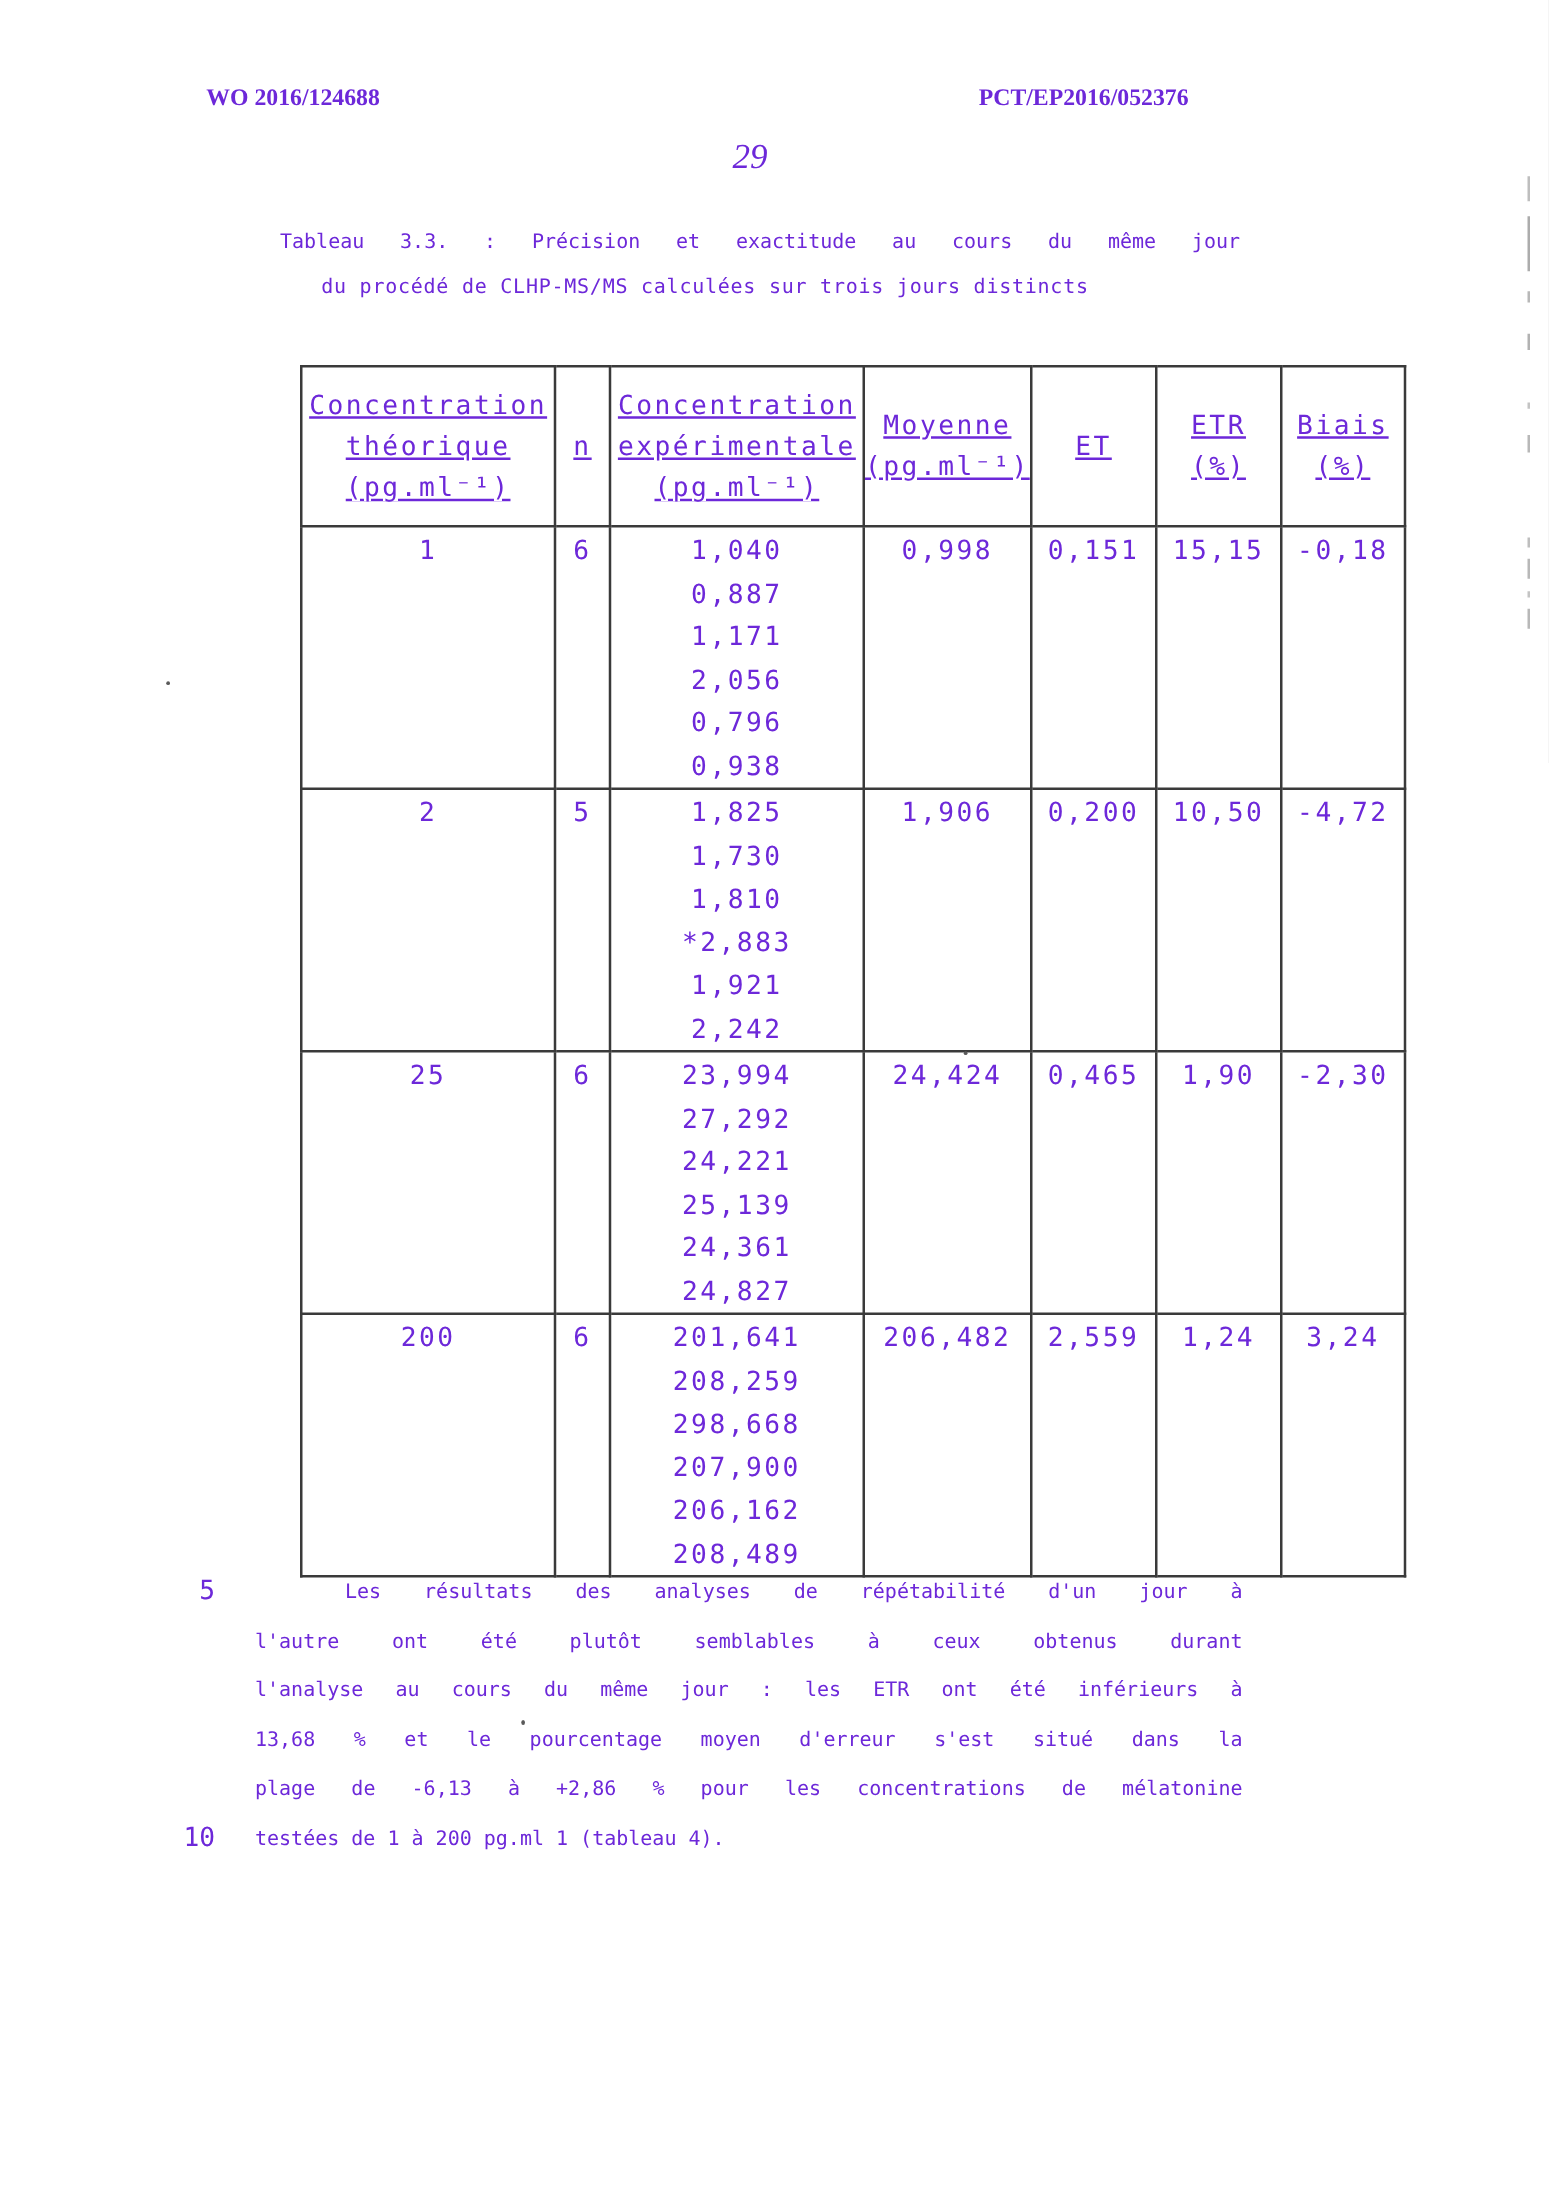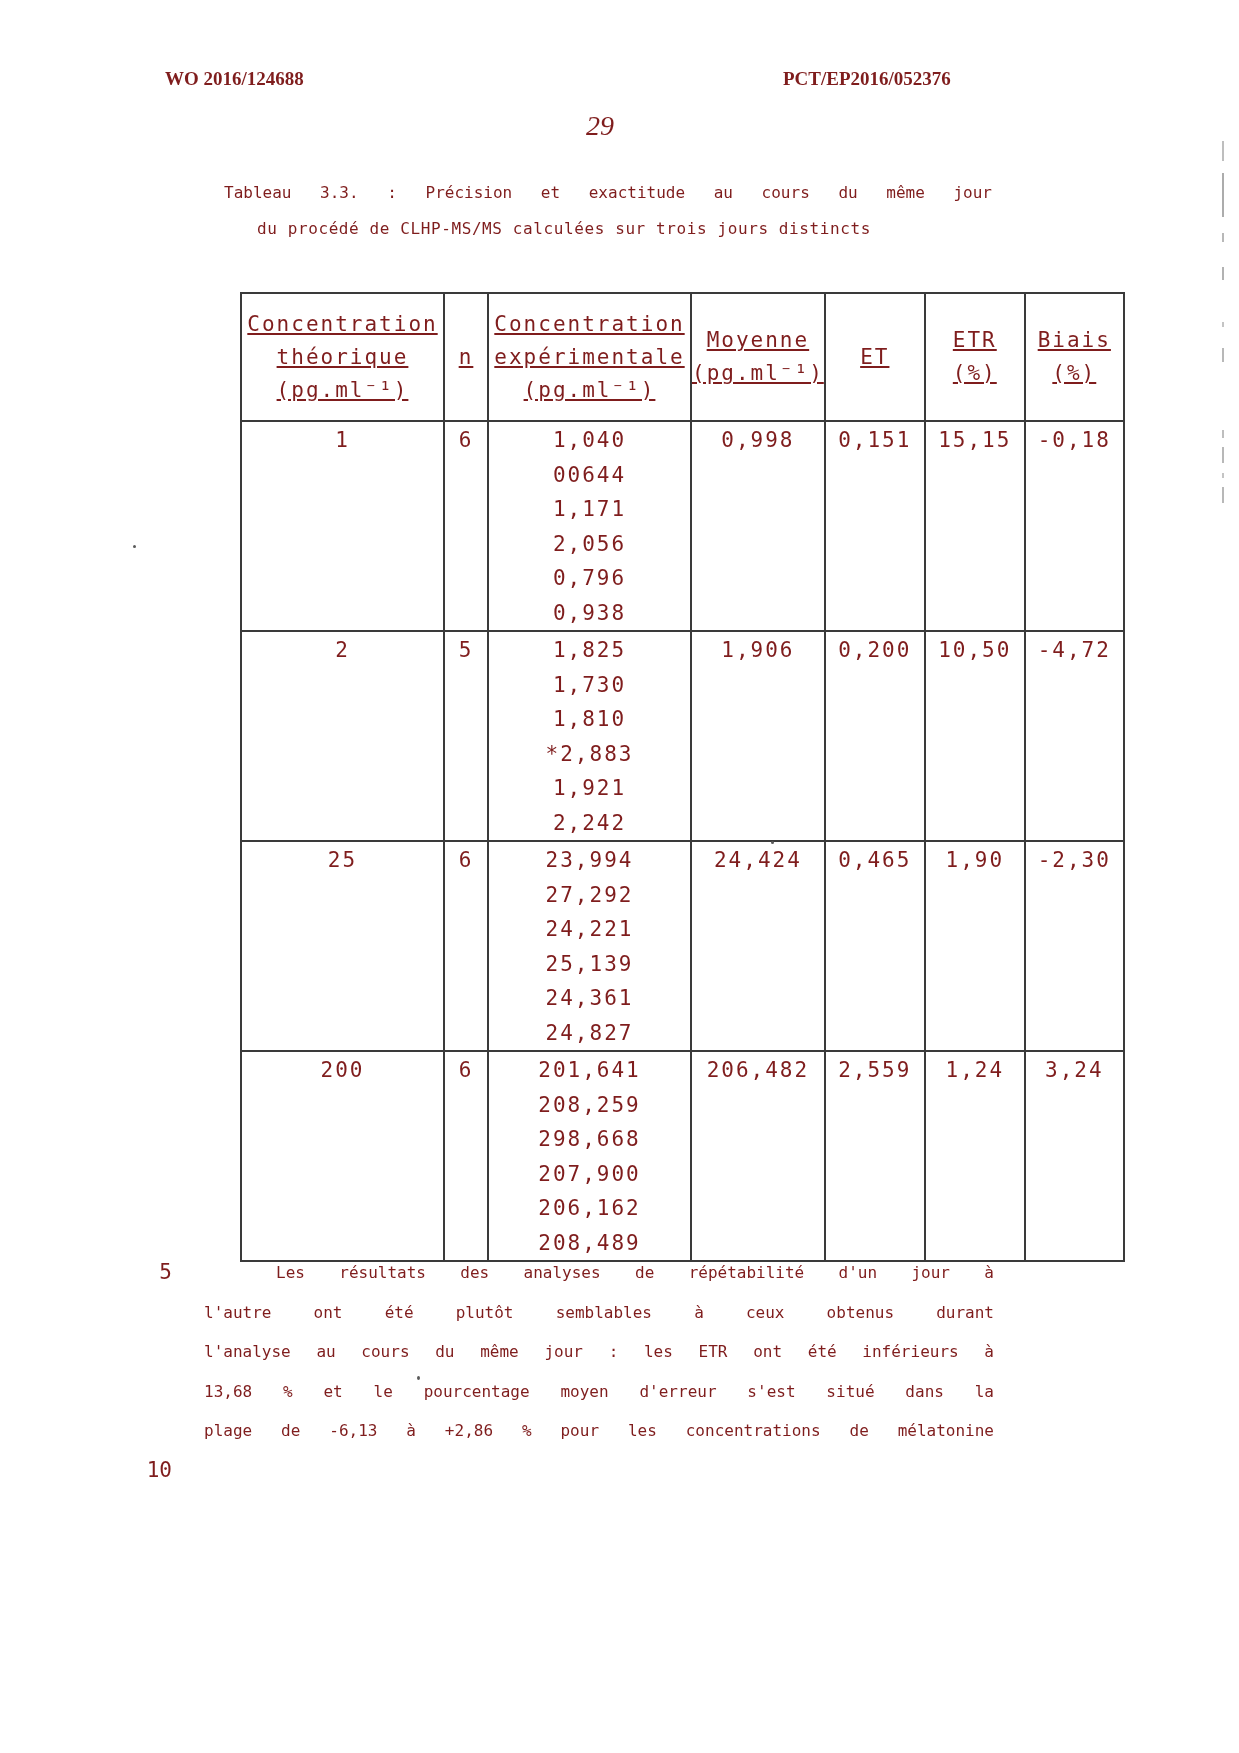--- a/index.html
+++ b/index.html
@@ -1,20 +1,20 @@
 <!DOCTYPE html>
 <html><head>
 <meta charset="utf-8">
 <style>
   html,body { margin:0; padding:0; background:#e8e8e8; }
   .page {
     position:relative; width:1239px; height:1753px; margin:0 auto;
     background:#ffffff; overflow:hidden;
     font-family:"DejaVu Sans Mono","Liberation Mono",monospace;
-    color:#7f1d1d;
+    color:#6d28d9;
   }
   
   .doc-id {
     position:absolute; top:68px; left:0; width:1239px; height:26px;
     font-family:"Liberation Serif","DejaVu Serif",serif; font-weight:bold;
     font-size:19px;
   }
   .doc-id .pub { position:absolute; left:165px; }
   .doc-id .app { position:absolute; left:783px; }
   .page-num {
@@ -118,21 +118,21 @@
             <span class="hline">(%)</span>
           </th>
         </tr>
       </thead>
     <tbody id="tbody-rows">
         <tr>
           <td>1</td>
           <td>6</td>
           <td>
             <span class="exp-line">1,040</span>
-            <span class="exp-line">00644</span>
+            <span class="exp-line">0,887</span>
             <span class="exp-line">1,171</span>
             <span class="exp-line">2,056</span>
             <span class="exp-line">0,796</span>
             <span class="exp-line">0,938</span>
           </td>
           <td>0,998</td>
           <td>0,151</td>
           <td>15,15</td>
           <td>-0,18</td>
         </tr>
@@ -186,20 +186,21 @@
         </tr>
       </tbody>
   </table>
 
   <div class="para" id="para">
       <div class="pline first">Les résultats des analyses de répétabilité d'un jour à</div>
       <div class="pline">l'autre ont été plutôt semblables à ceux obtenus durant</div>
       <div class="pline">l'analyse au cours du même jour : les ETR ont été inférieurs à</div>
       <div class="pline">13,68 % et le pourcentage moyen d'erreur s'est situé dans la</div>
       <div class="pline">plage de -6,13 à +2,86 % pour les concentrations de mélatonine</div>
+      <div class="pline last">testées de 1 à 200 pg.ml 1 (tableau 4).</div>
     </div>
   <div class="margin-nums" id="margin-nums">
       <div class="mnum" style="top: 0px;">5</div>
       <div class="mnum" style="top: 197.5px;">10</div>
     </div>
 
   <div class="dash" style="top:141px;height:20px;opacity:.55"></div>
   <div class="dash" style="top:173px;height:44px;opacity:.7"></div>
   <div class="dash" style="top:233px;height:9px;opacity:.6"></div>
   <div class="dash" style="top:267px;height:13px;opacity:.65"></div>

